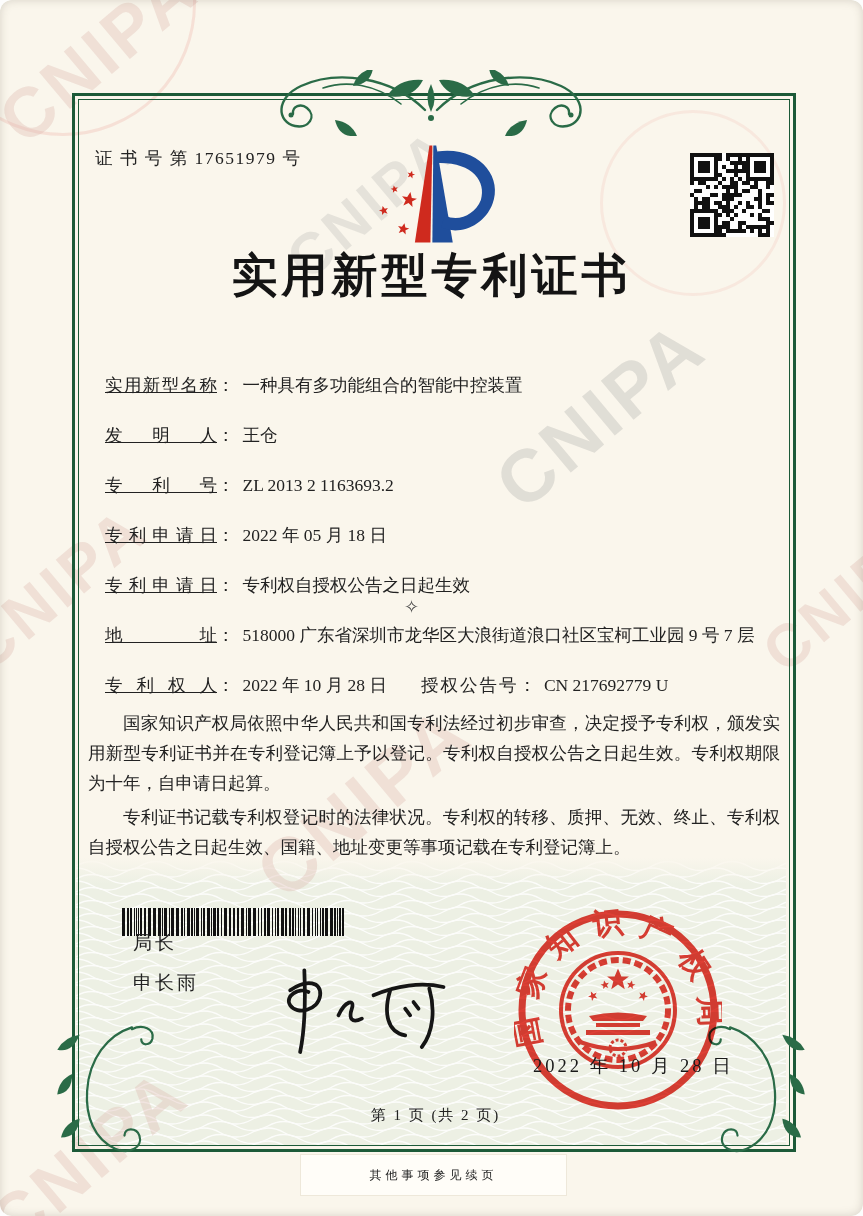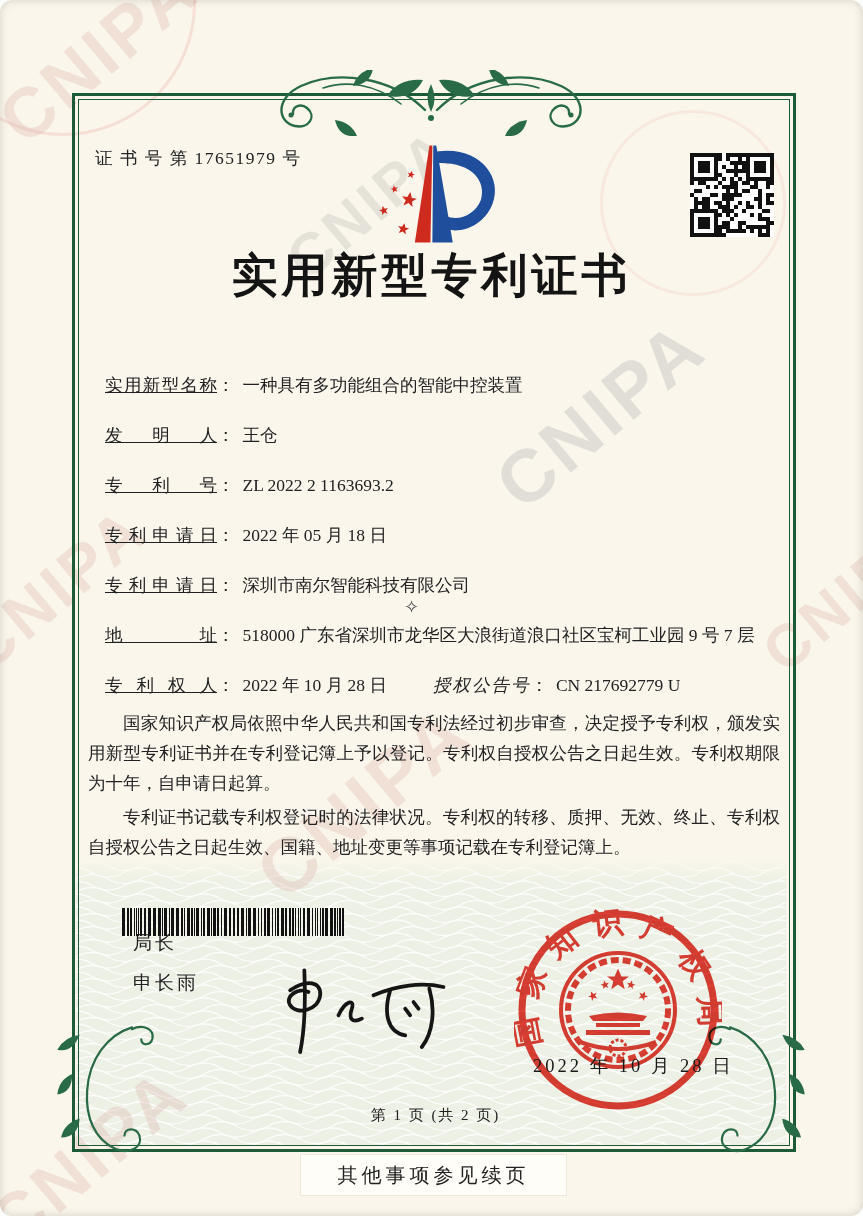--- a/index.html
+++ b/index.html
@@ -27,39 +27,39 @@
   .qr{position:absolute;left:690px;top:153px;width:84px;height:84px;z-index:3;background:#fff;}
   .title{position:absolute;left:0;top:245px;width:100%;text-align:center;font-size:46px;
          font-weight:700;letter-spacing:4px;color:#141414;z-index:3;}
   
   .fields{position:absolute;left:105px;top:372px;width:672px;font-size:17.5px;z-index:3;}
   .frow{display:flex;margin-bottom:24px;line-height:26px;}
   .flabel{flex:none;display:inline-block;width:112px;text-align:justify;text-align-last:justify;text-decoration:underline;}
   .fcolon{flex:none;margin:0 8px 0 0;}
   .fvalue{flex:1;}
   .fv-fixed{flex:none;}
-  .flabel2{flex:none;letter-spacing:2px;margin-left:46px;font-style:italic;}
+  .flabel2{flex:none;letter-spacing:2px;margin-left:34px;}
   
   .paras{position:absolute;left:88px;top:708px;width:692px;font-size:17.5px;line-height:1.72;
          text-align:justify;z-index:3;}
   .paras p{margin:0 0 4px 0;text-indent:2em;}
   .cursor{position:absolute;left:404px;top:596px;font-size:18px;color:#444;z-index:4;
           font-family:"DejaVu Sans",sans-serif;}
   
   .barcode{position:absolute;left:120px;top:908px;z-index:3;}
   .official{position:absolute;left:133px;top:930px;font-size:19px;letter-spacing:3px;z-index:3;}
   .official div{margin-bottom:14px;}
   .sig{position:absolute;left:256px;top:962px;z-index:4;}
   .seal{position:absolute;left:514px;top:906px;z-index:3;mix-blend-mode:multiply;opacity:.95;}
   .sealdate{position:absolute;left:533px;top:1053px;font-size:18.5px;letter-spacing:3px;
             color:#1a1a1a;z-index:5;white-space:nowrap;}
   .pagenum{position:absolute;left:4px;top:1106px;width:100%;text-align:center;font-size:15px;
            letter-spacing:2px;z-index:3;}
   .contnote{position:absolute;left:300px;top:1154px;width:265px;height:40px;background:#fffdf8;
-            border:1px solid #eee8da;z-index:3;text-align:center;line-height:40px;font-size:20px;
+            border:1px solid #eee8da;z-index:3;text-align:center;line-height:40px;font-size:12px;
             letter-spacing:4px;}
   
   .orn{position:absolute;z-index:2;pointer-events:none;}
   .os{fill:none;stroke:#2a6b47;stroke-width:2.4;stroke-linecap:round;}
   .of{fill:#2a6b47;stroke:none;}
 </style>
 </head>
 <body>
 
 <div class="page">
@@ -350,31 +350,31 @@
       <span class="fvalue">一种具有多功能组合的智能中控装置</span>
     </div>
     <div class="frow">
       <span class="flabel">发明人</span>
         <span class="fcolon">：</span>
       <span class="fvalue">王仓</span>
     </div>
     <div class="frow">
       <span class="flabel">专利号</span>
         <span class="fcolon">：</span>
-      <span class="fvalue">ZL 2022 2 1163693.2</span>
+      <span class="fvalue">ZL 2013 2 1163693.2</span>
     </div>
     <div class="frow">
       <span class="flabel">专利申请日</span>
         <span class="fcolon">：</span>
       <span class="fvalue">2022 年 05 月 18 日</span>
     </div>
     <div class="frow">
       <span class="flabel">专利申请日</span>
         <span class="fcolon">：</span>
-      <span class="fvalue">深圳市南尔智能科技有限公司</span>
+      <span class="fvalue">专利权自授权公告之日起生效</span>
     </div>
     <div class="frow">
       <span class="flabel">地址</span>
         <span class="fcolon">：</span>
       <span class="fvalue">518000 广东省深圳市龙华区大浪街道浪口社区宝柯工业园 9 号 7 层</span>
     </div>
     <div class="frow">
       <span class="flabel">专利权人</span>
         <span class="fcolon">：</span>
       <span class="fv-fixed">2022 年 10 月 28 日</span>

